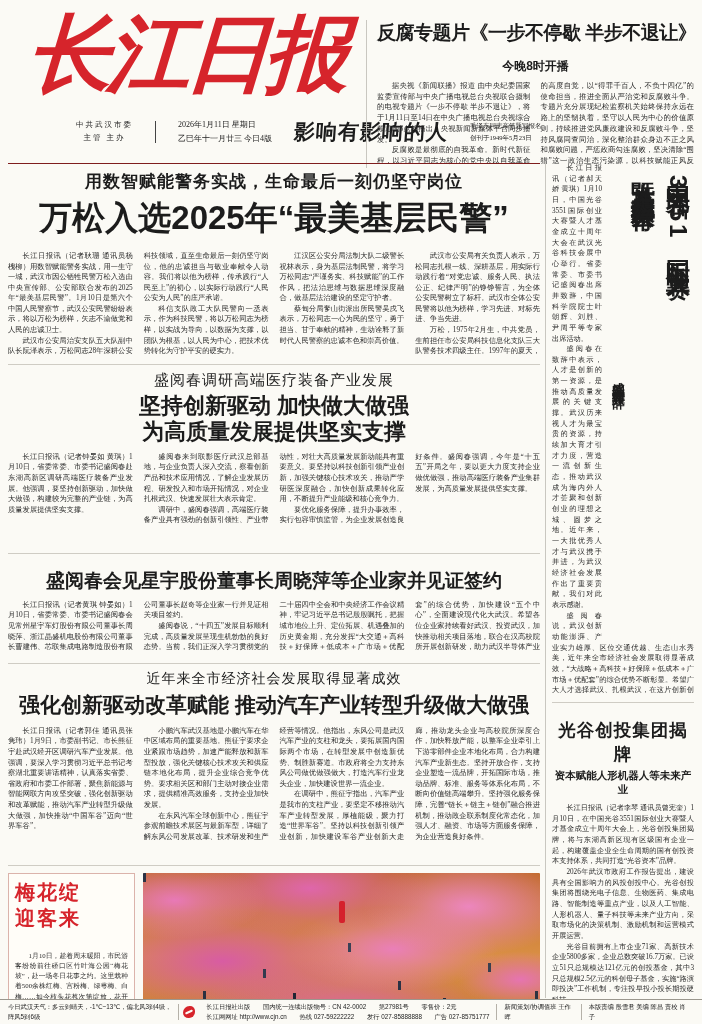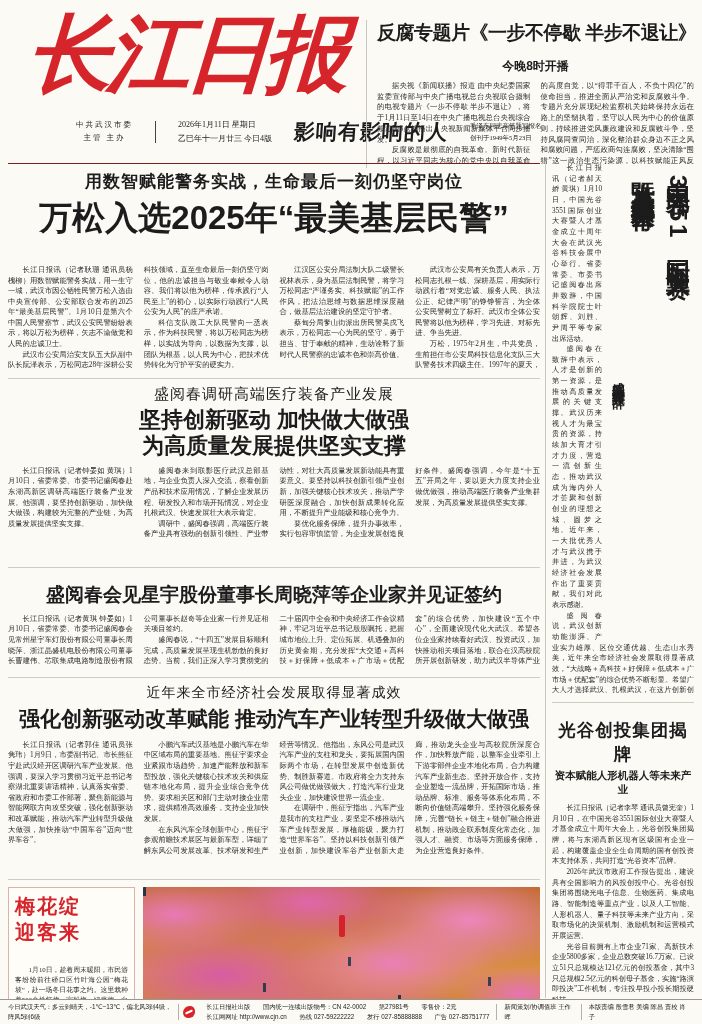--- a/index.html
+++ b/index.html
@@ -26,21 +26,21 @@
            font-size:7.4px;line-height:1.45;text-align:justify;color:#2a2a2a;}
 
   
   .para{margin:0;text-indent:2em;}
   .cols4{columns:4;column-gap:11px;overflow:hidden;text-align:justify;color:#2a2a2a;}
 
   
   .main-left{position:absolute;left:8px;top:163px;width:532px;}
   .art{border-bottom:1px solid #cfccc4;padding:6px 0 5px;}
   .a1-kicker{font-size:17px;font-weight:700;text-align:center;letter-spacing:1px;}
-  .a1-head{font-size:33px;font-weight:900;text-align:center;margin:3px 0 24px;white-space:nowrap;}
+  .a1-head{font-size:33px;font-weight:900;text-align:center;margin:3px 0 10px;white-space:nowrap;}
   .a1-body{height:108px;font-size:7.3px;line-height:1.45;}
   .a2-kicker{font-size:15px;text-align:center;letter-spacing:1px;}
   .a2-head{font-size:22px;font-weight:900;text-align:center;line-height:1.18;margin:3px 0 7px;}
   .a2-body{height:96px;font-size:7.3px;line-height:1.45;}
   .a3-head{font-size:19px;font-weight:900;text-align:center;margin:8px 0 6px;}
   .a3-body{height:58px;font-size:7.3px;line-height:1.45;}
   .a4-kicker{font-size:14px;text-align:center;letter-spacing:1px;}
   .a4-head{font-size:21px;font-weight:900;text-align:center;margin:3px 0 7px;white-space:nowrap;}
   .a4-body{height:134px;font-size:7.3px;line-height:1.45;}
 

